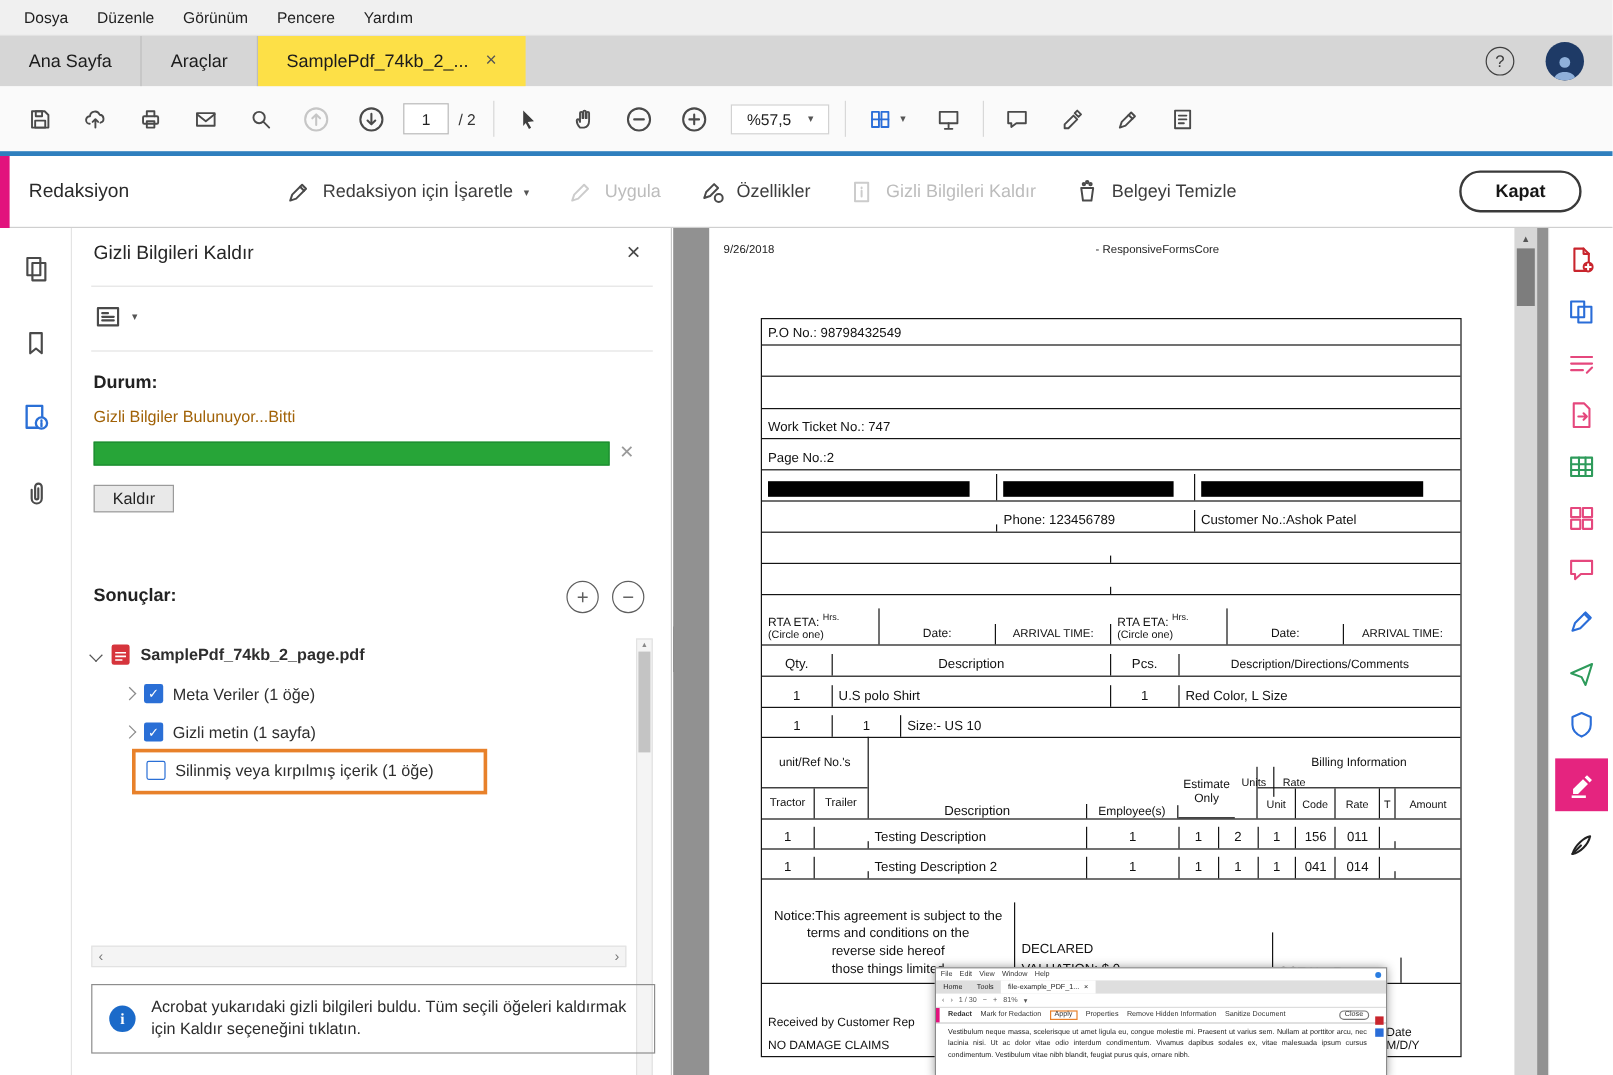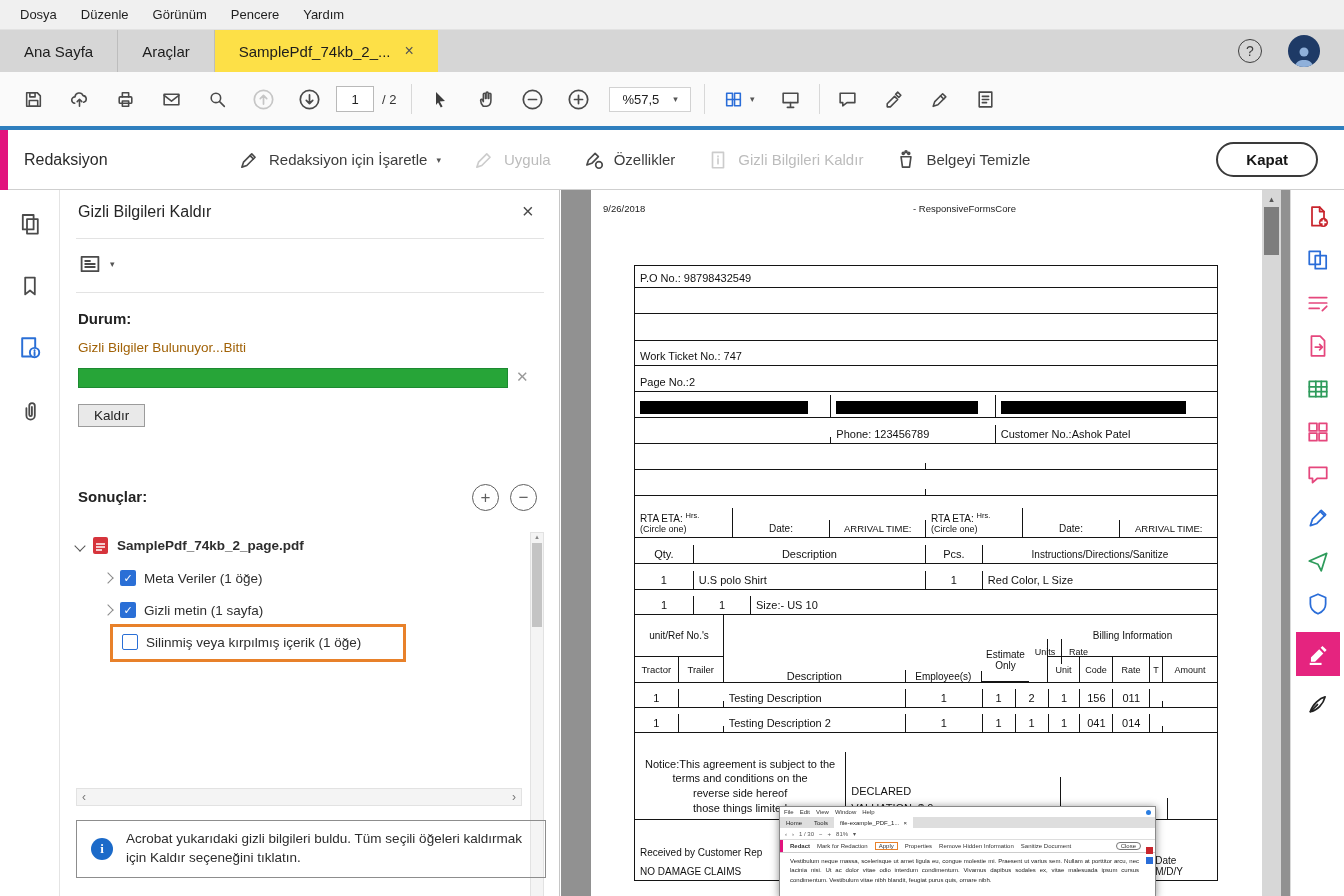--- a/index.html
+++ b/index.html
@@ -485,21 +485,21 @@
             <sup style="font-size:7.5px">Hrs.</sup>
             <div style="font-size:9px">(Circle one)</div>
           </div>
           <div class="fc vc" style="width:98px">Date:</div>
           <div class="fc vc" style="width:97px;font-size:9.5px">ARRIVAL TIME:</div>
         </div>
         <div class="fr" style="height:26px">
           <div class="fc vc" style="width:59px">Qty.</div>
           <div class="fc vc" style="width:233px">Description</div>
           <div class="fc vc" style="width:57px">Pcs.</div>
-          <div class="fc vc" style="width:235px;font-size:10px">Instructions/Directions/Sanitize</div>
+          <div class="fc vc" style="width:235px;font-size:10px">Description/Directions/Comments</div>
         </div>
         <div class="fr" style="height:26px">
           <div class="fc c" style="width:59px">1</div>
           <div class="fc" style="width:233px">U.S polo Shirt</div>
           <div class="fc c" style="width:57px">1</div>
           <div class="fc" style="width:235px">Red Color, L Size</div>
         </div>
         <div class="fr" style="height:25px">
           <div class="fc c" style="width:59px">1</div>
           <div class="fc c" style="width:57px">1</div>

